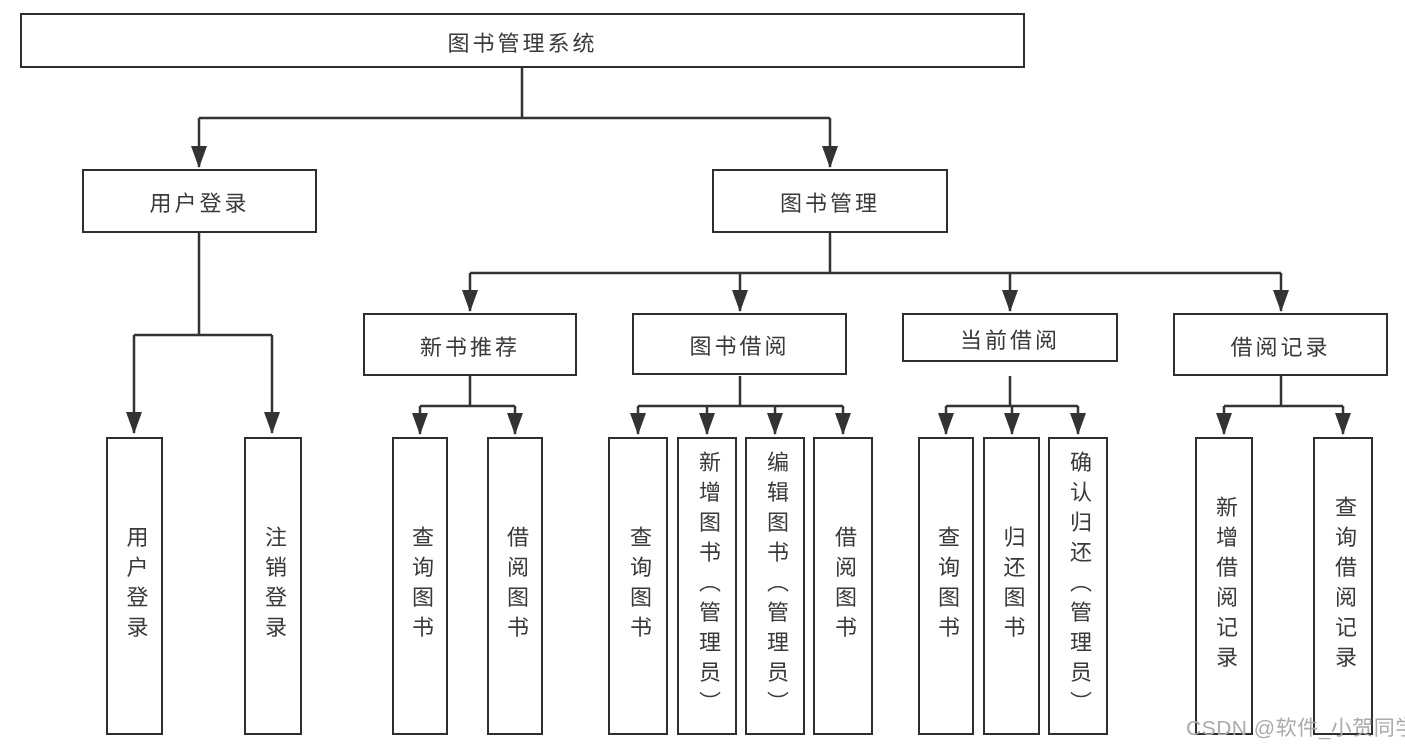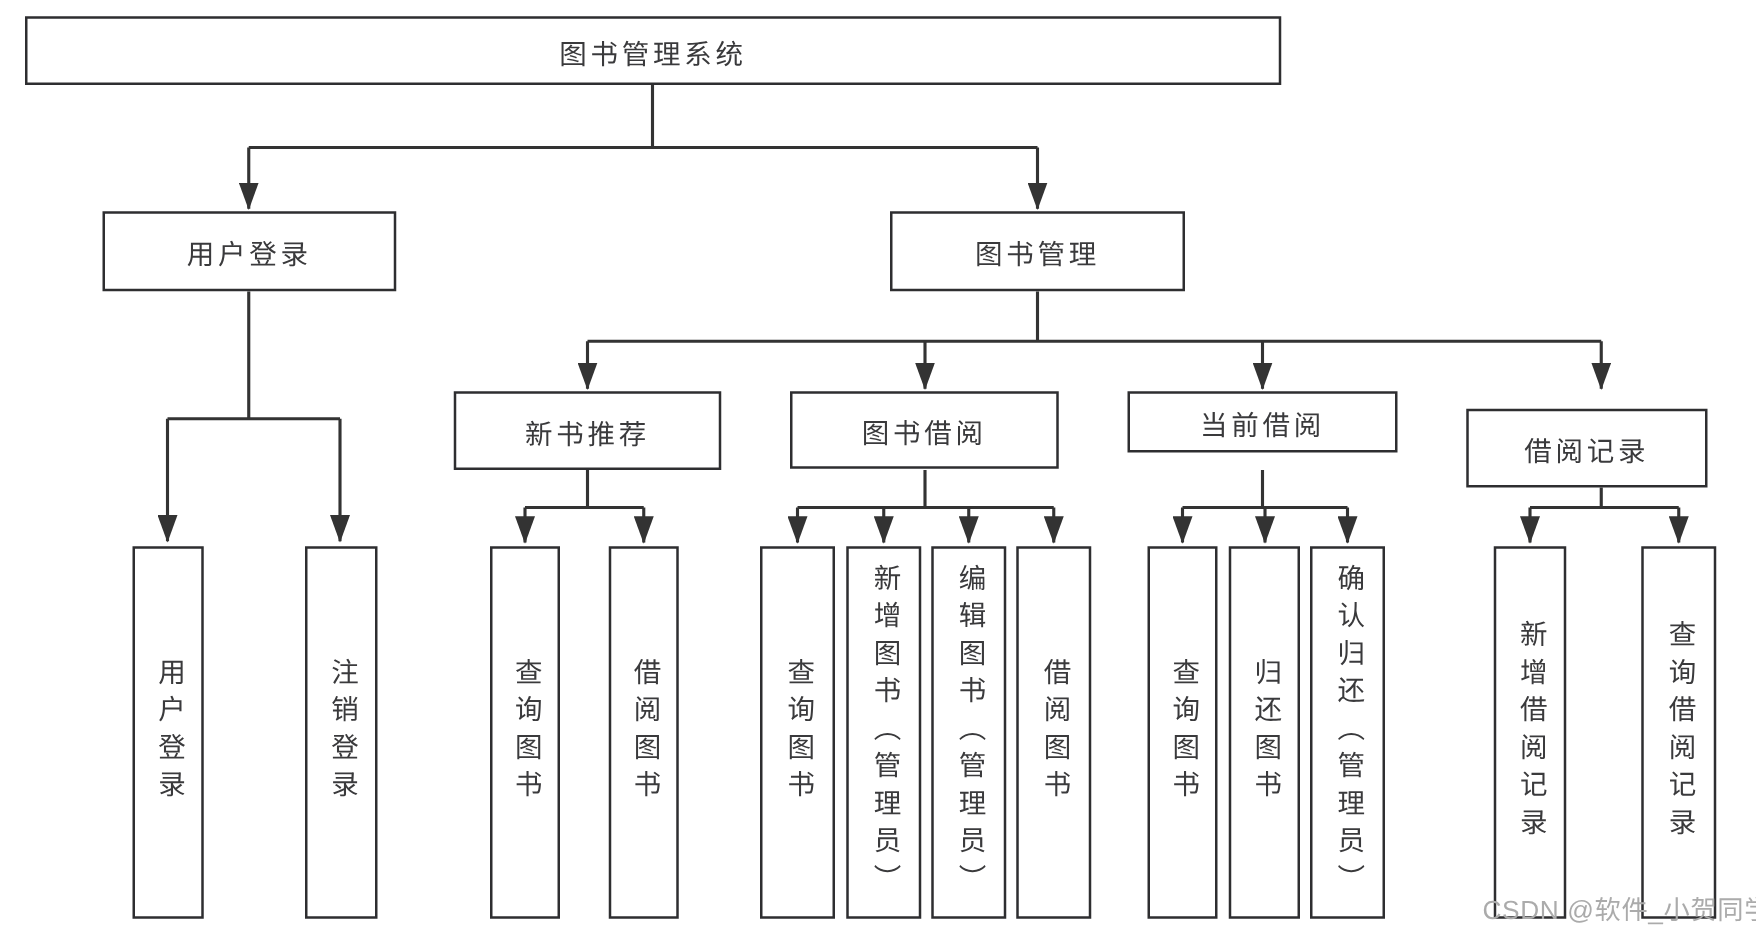--- a/index.html
+++ b/index.html
@@ -123,21 +123,21 @@
 
   <div class="node" style="left:363px; top:313px; width:214px; height:63px;">
     <span>新书推荐</span>
   </div>
   <div class="node" style="left:632px; top:313px; width:215px; height:62px;">
     <span>图书借阅</span>
   </div>
   <div class="node" style="left:902px; top:313px; width:216px; height:49px;">
     <span>当前借阅</span>
   </div>
-  <div class="node" style="left:1173px; top:327px; width:193px; height:63px;">
+  <div class="node" style="left:1173px; top:313px; width:215px; height:63px;">
     <span>借阅记录</span>
   </div>
 
   <div class="vnode" style="left:106px; width:57px;">
     <span>用户登录</span>
   </div>
   <div class="vnode" style="left:244px; width:58px;">
     <span>注销登录</span>
   </div>
 

